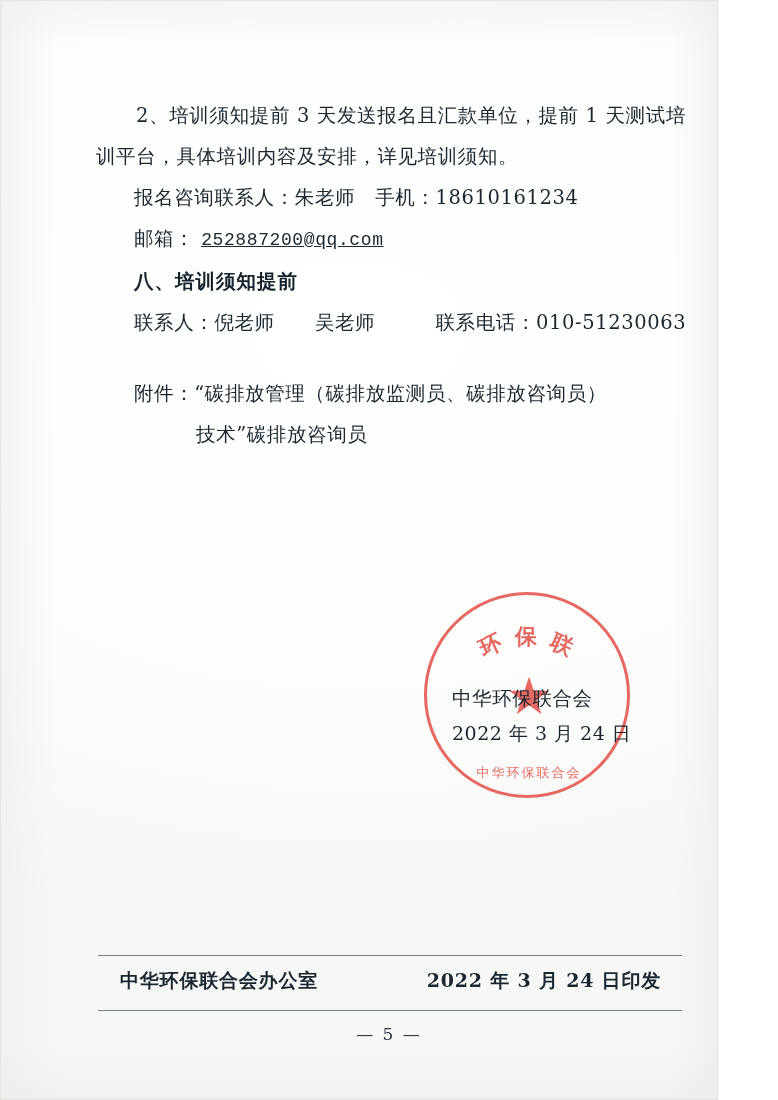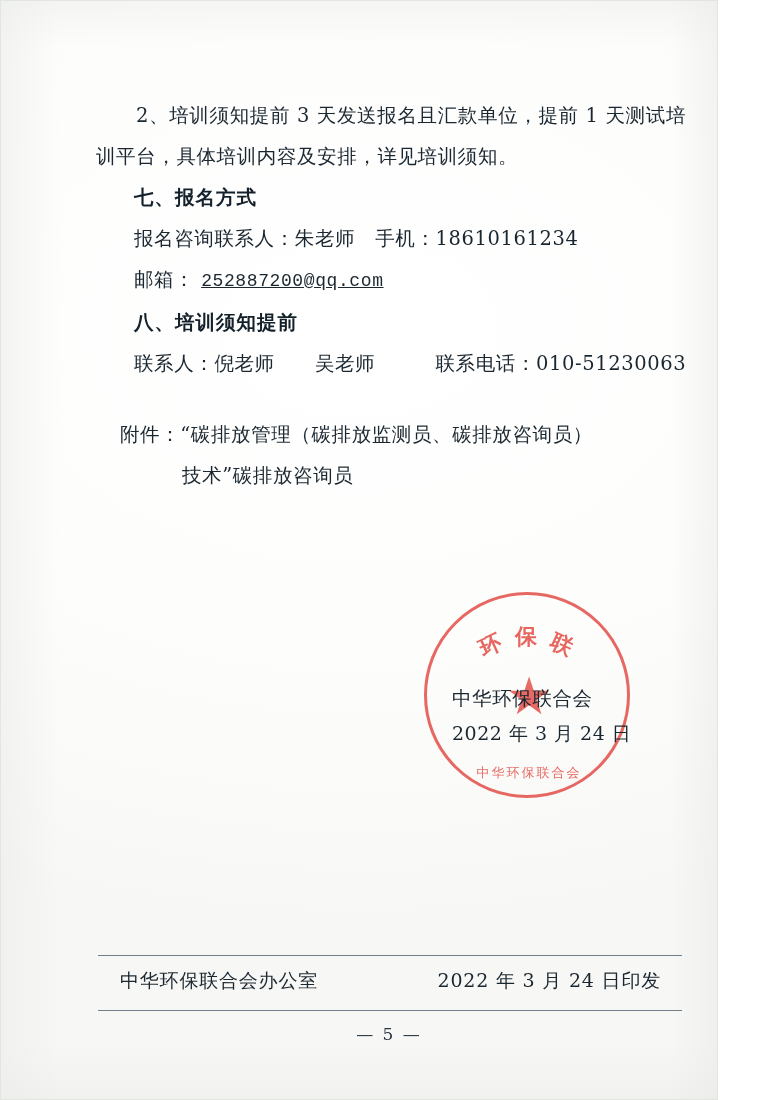--- a/index.html
+++ b/index.html
@@ -70,21 +70,21 @@
   .email-link {
     font-family: Liberation Mono, monospace;
     font-size: 18px;
     text-decoration: underline;
     color: #1b2730;
   }
   .gap {
     height: 30px;
   }
   .attach-block {
-    margin-left: 24px;
+    margin-left: 38px;
     font-size: 19.5px;
     line-height: 41px;
     letter-spacing: 0.6px;
     color: #1b2730;
   }
   .attach-second {
     margin-left: 62px;
   }
   
   .seal-wrap {
@@ -170,20 +170,21 @@
   .footer-row {
     position: absolute;
     left: 98px;
     top: 968px;
     width: 584px;
     display: flex;
     justify-content: space-between;
     font-size: 19px;
     letter-spacing: 0.8px;
     color: #1b2730;
+    font-weight: bold;
   }
   .footer-left { margin-left: 22px; }
   .footer-right { margin-right: 21px; }
   .footer-rule-bottom {
     position: absolute;
     left: 98px;
     top: 1010px;
     width: 584px;
     height: 1px;
     background: #5a6a74;
@@ -210,21 +211,20 @@
 </head>
 <body>
 
 <div class="page">
   <div class="edge"></div>
 
   <div class="doc-body">
 
     <div class="para indent">2、培训须知提前 3 天发送报名且汇款单位，提前 1 天测试培训平台，具体培训内容及安排，详见培训须知。</div>
 
-    <div class="heading">七、报名方式</div>
 
     <div class="line">报名咨询联系人：朱老师　手机：18610161234</div>
 
     <div class="line">
       <span>邮箱：</span>
       <span class="email-link">252887200@qq.com</span>
     </div>
 
     <div class="heading">八、培训须知提前</div>
 

